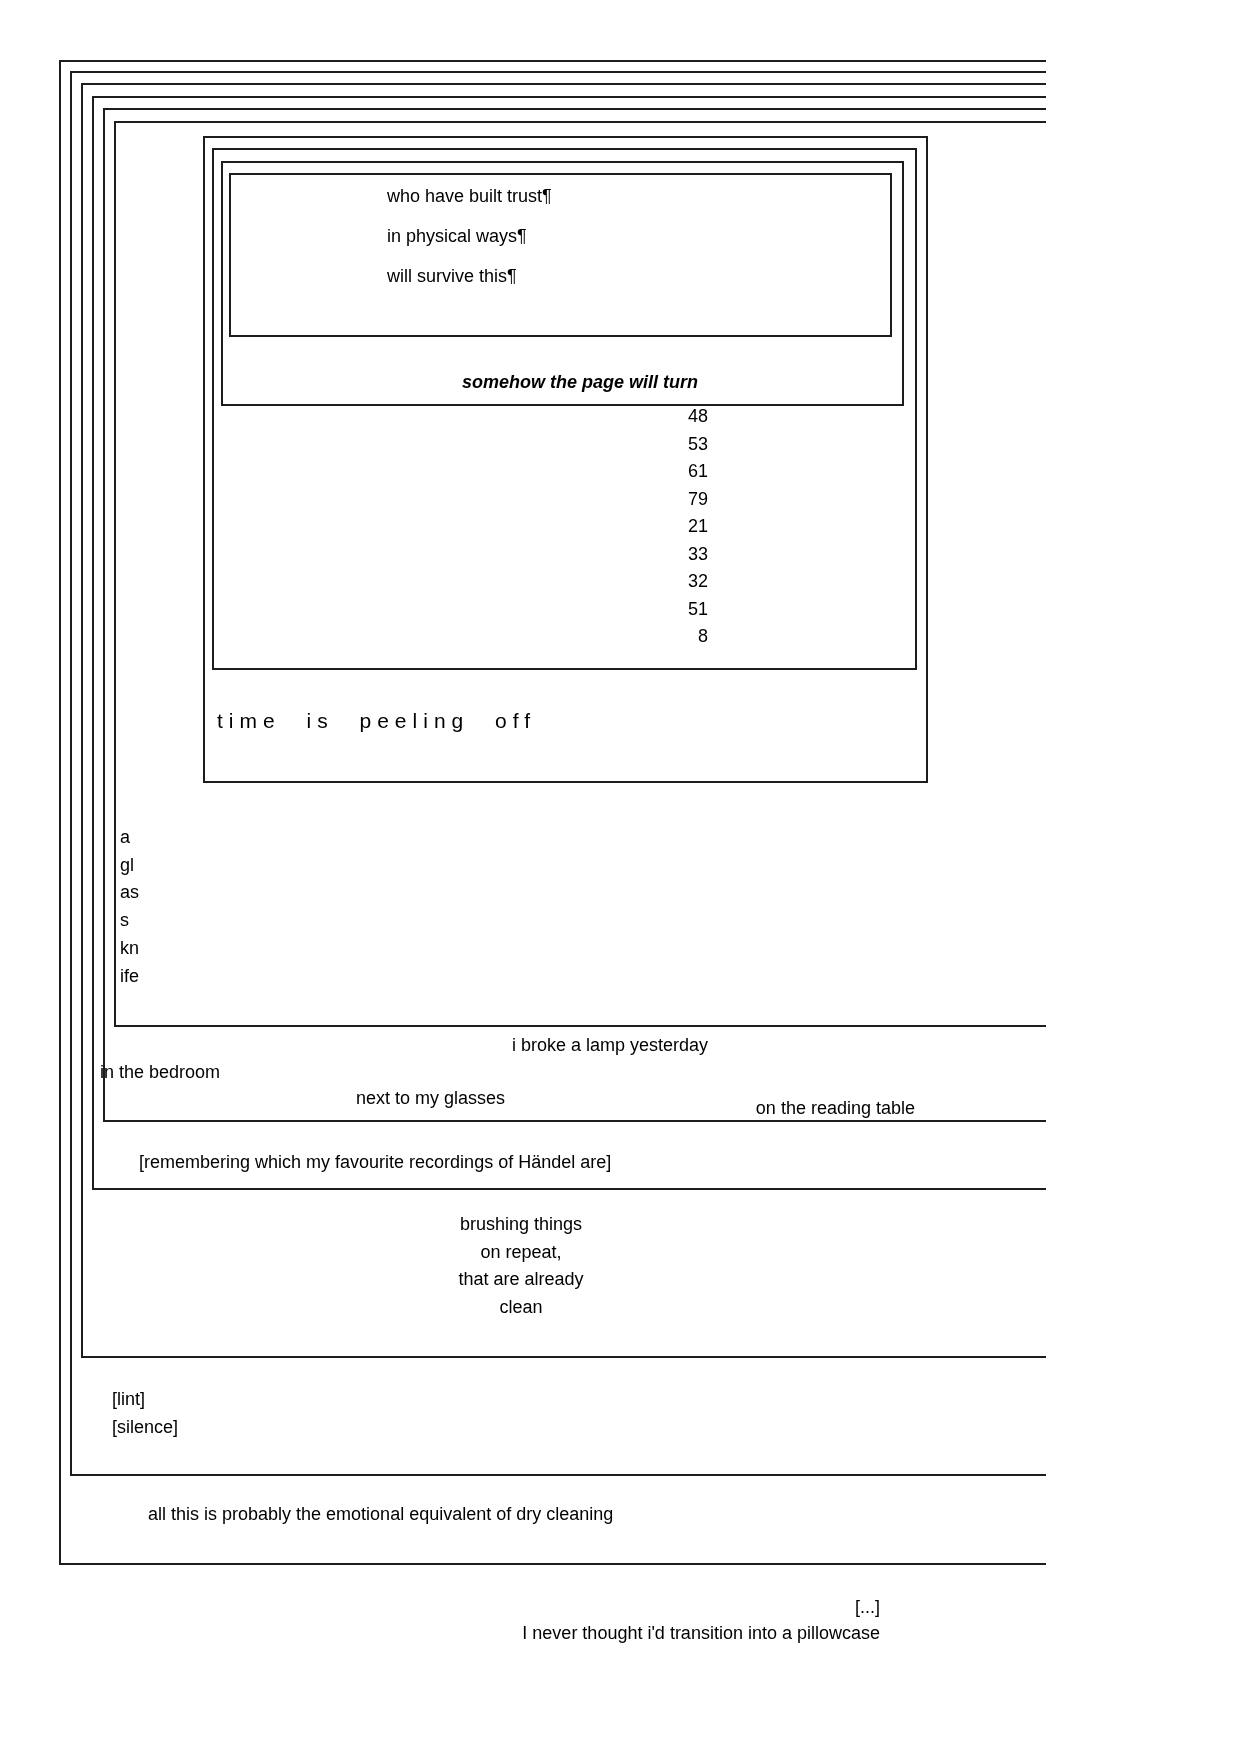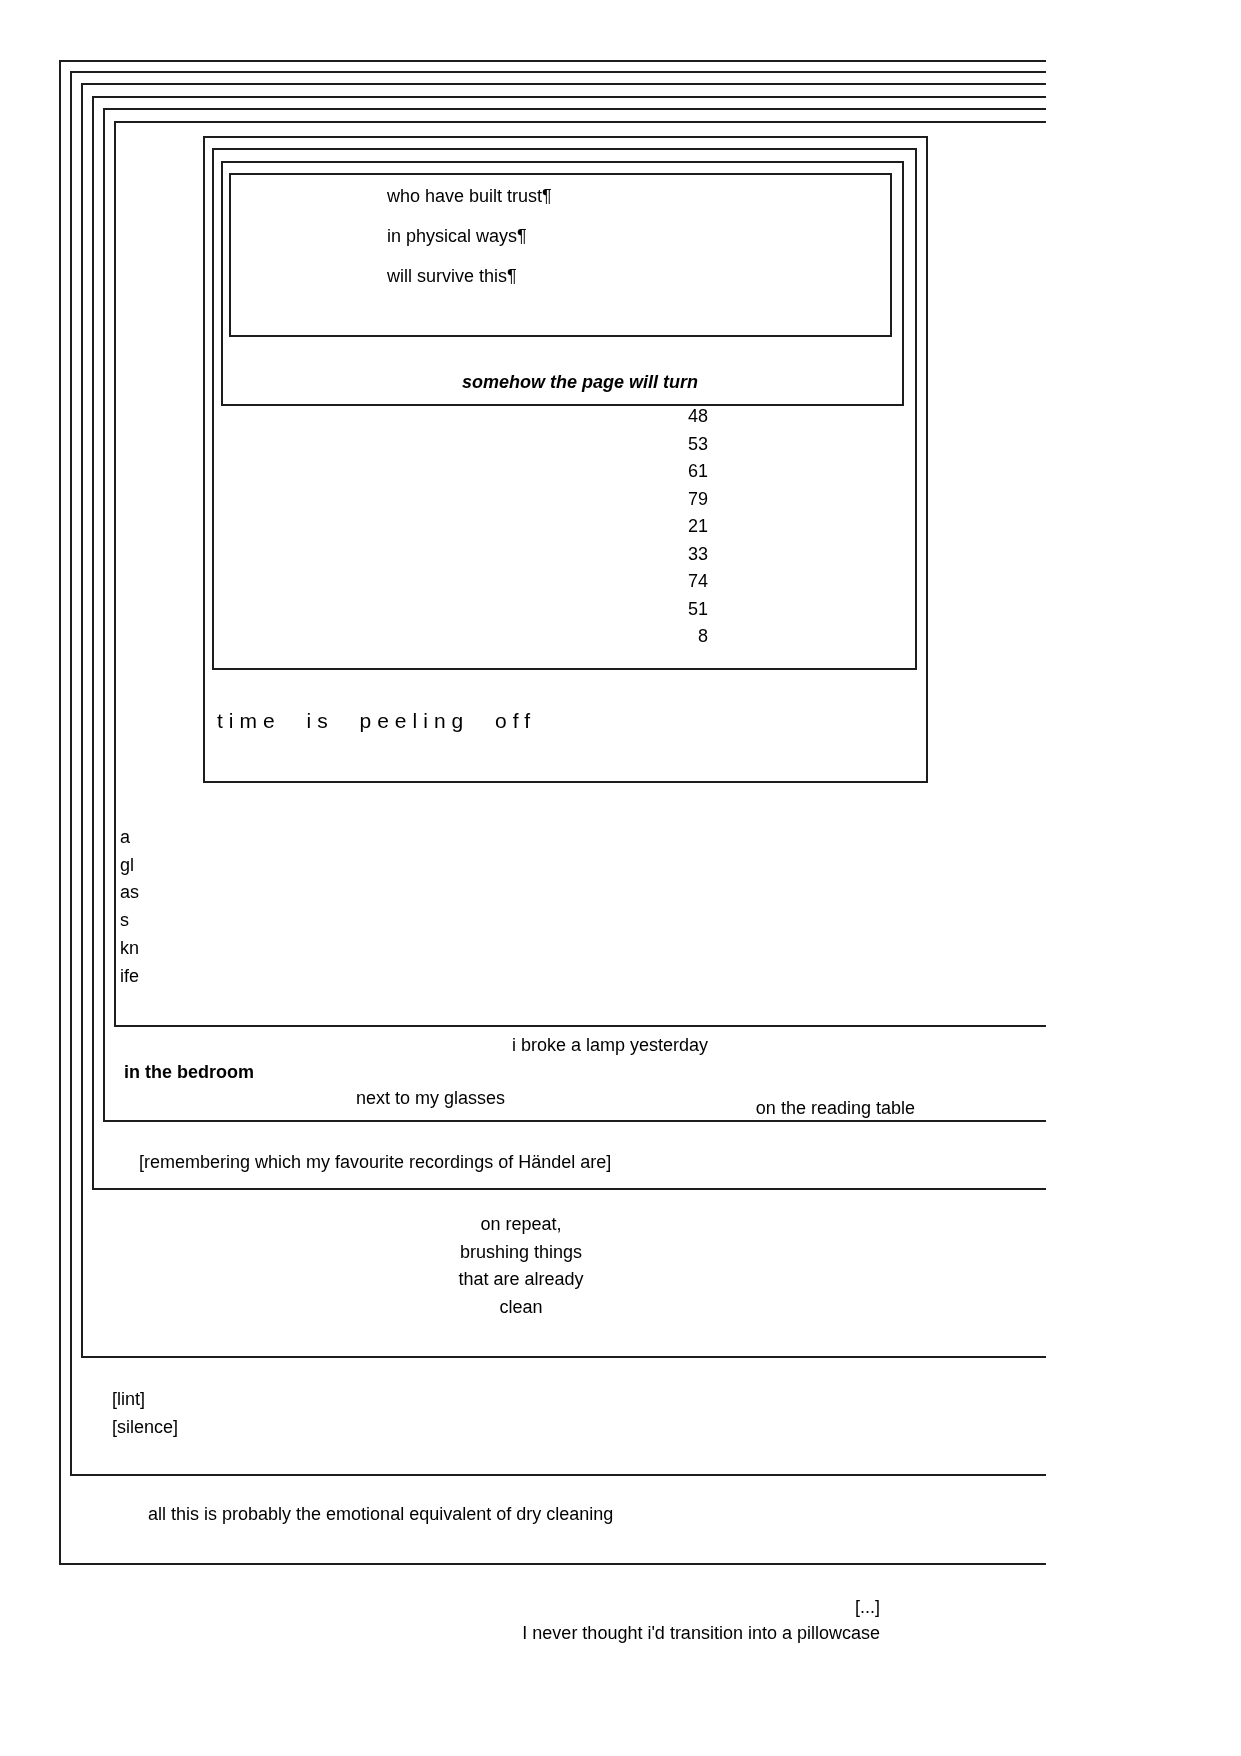--- a/index.html
+++ b/index.html
@@ -31,21 +31,21 @@
   .txt{position:absolute;font-size:18px;line-height:24px;white-space:nowrap;}
 
   .trust{left:387px;top:176px;line-height:40px;}
   .pageturn{right:348px;top:370px;font-style:italic;font-weight:bold;}
   .numbers{right:338px;top:403px;line-height:27.5px;text-align:right;}
   .peelrow{left:217px;top:708px;display:flex;align-items:flex-start;}
   .peel-big{font-size:21px;line-height:26px;letter-spacing:6px;word-spacing:14px;white-space:nowrap;}
   .peel-aside{font-size:10px;line-height:23.5px;margin-left:6px;letter-spacing:0;white-space:nowrap;}
   .glass{left:120px;top:824px;line-height:27.7px;}
   .lamp1{left:512px;top:1033px;}
-  .lamp2l{left:124px;top:1060px;font-weight:bold;}
+  .lamp2l{left:100px;top:1060px;}
   .lamp2r{right:131px;top:1096px;}
   .lamp3{left:356px;top:1086px;text-align:right;}
   .handel{left:139px;top:1150px;}
   .repeat{left:361px;top:1211px;width:320px;text-align:center;line-height:27.5px;}
   .lint{left:112px;top:1386px;line-height:27.5px;}
   .dry{left:148px;top:1502px;}
   .footer{right:166px;top:1594px;text-align:right;line-height:26px;}
 </style>
 </head>
 <body>
@@ -72,21 +72,21 @@
 
   <div class="txt pageturn">somehow the page will turn</div>
 
   <div class="txt numbers">
     <div>48</div>
     <div>53</div>
     <div>61</div>
     <div>79</div>
     <div>21</div>
     <div>33</div>
-    <div>74</div>
+    <div>32</div>
     <div>51</div>
     <div>8</div>
   </div>
 
   <div class="txt peelrow">
     <span class="peel-big">time is peeling off</span>
   </div>
 
   <div class="txt glass">
     <div>a</div>
@@ -98,22 +98,22 @@
   </div>
 
   <div class="txt lamp1">i broke a lamp yesterday</div>
   <div class="txt lamp2l">in the bedroom</div>
   <div class="txt lamp2r">on the reading table</div>
   <div class="txt lamp3">next to my glasses</div>
 
   <div class="txt handel">[remembering which my favourite recordings of Händel are]</div>
 
   <div class="txt repeat">
+    <div>brushing things</div>
     <div>on repeat,</div>
-    <div>brushing things</div>
     <div>that are already</div>
     <div>clean</div>
   </div>
 
   <div class="txt lint">
     <div>[lint]</div>
     <div>[silence]</div>
   </div>
 
   <div class="txt dry">all this is probably the emotional equivalent of dry cleaning</div>

